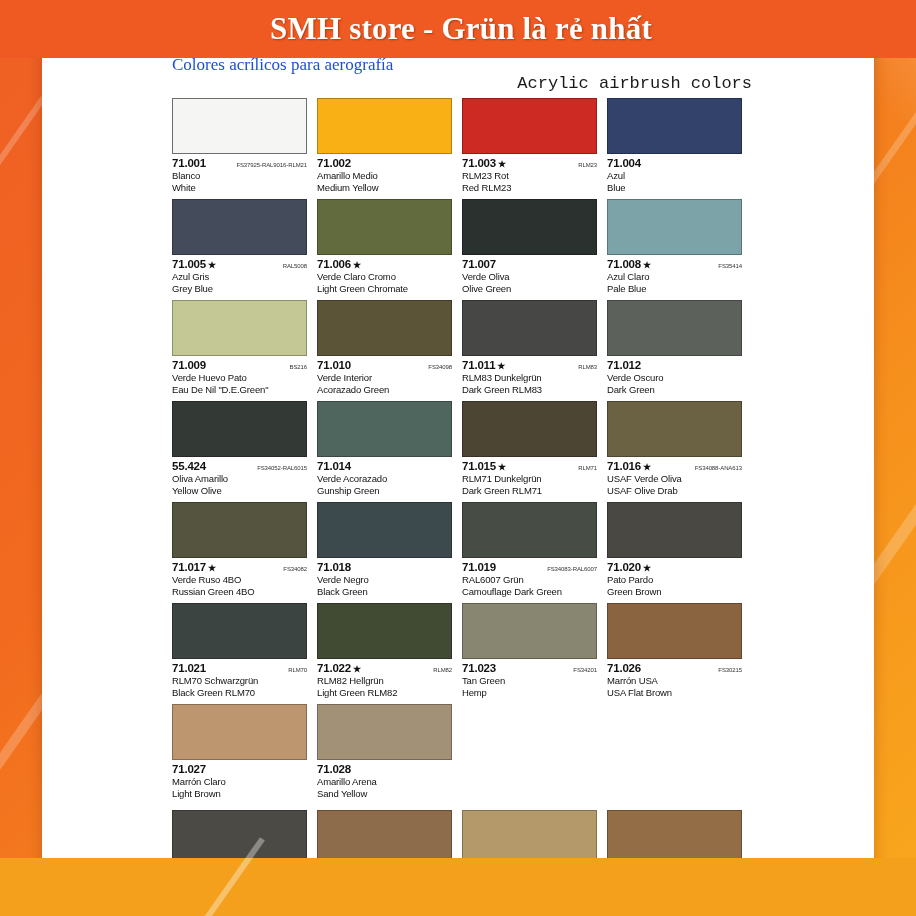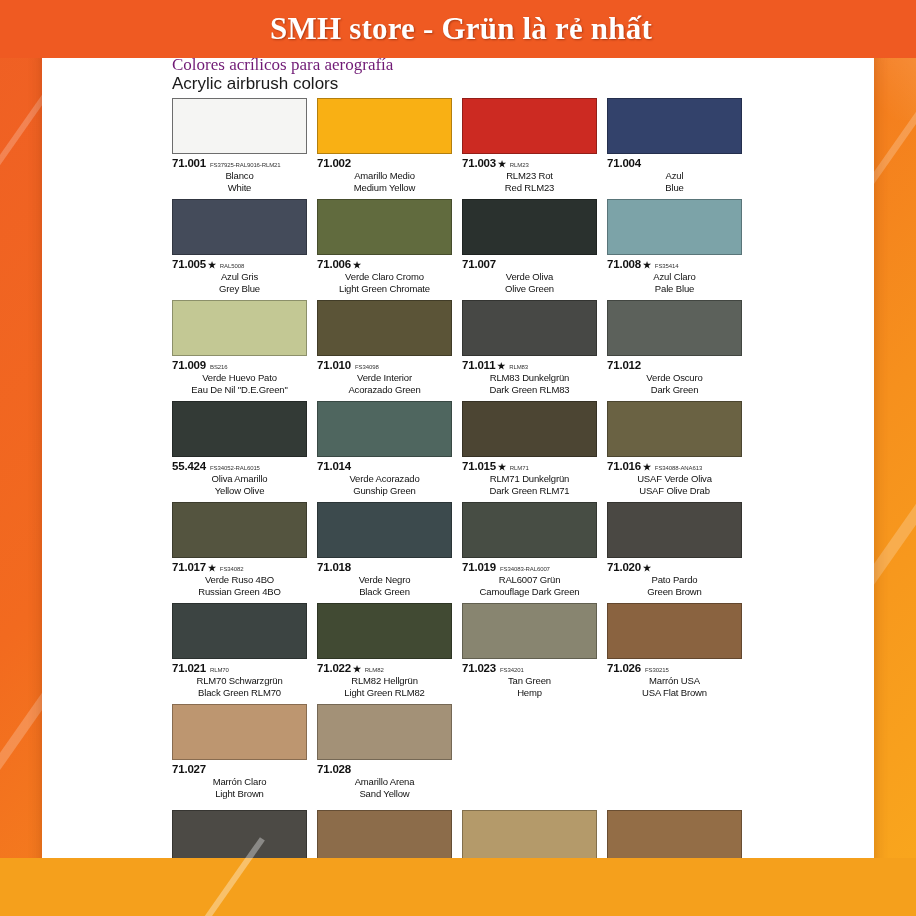--- a/index.html
+++ b/index.html
@@ -73,63 +73,64 @@
   .chart {
     position: absolute;
     left: 172px; top: 56px;
     width: 580px;
     z-index: 8;
   }
   .chart-heading { margin-bottom: 4px; }
   .heading-es {
     font-family: "Liberation Serif", serif;
     font-size: 17px;
-    color: #701a75;
+    color: #1d4ed8;
     line-height: 1.05;
     
   }
   .heading-en {
-    font-family: Liberation Sans, sans-serif;
+    font-family: Liberation Mono, monospace;
     font-size: 17px;
     color: #1a1a1a;
     line-height: 1.15;
+    text-align: right;
   }
 
   .grid {
     display: grid;
     grid-template-columns: repeat(4, 135px);
     column-gap: 10px;
     row-gap: 0px;
     margin-top: 5px;
   }
 
   .cell { width: 135px; height: 101px; }
   .swatch {
     width: 135px; height: 56px;
     border: 1px solid rgba(0,0,0,0.28);
   }
   .swatch.light-border { border: 1px solid #6d6d6d; }
 
   .label-block { padding-top: 3px; }
   .code-row {
-    display: flex; align-items: baseline; 
+    display: flex; align-items: baseline; justify-content: space-between;
     height: 13px;
   }
   .code {
     font-size: 11.5px; font-weight: bold; color: #111;
     letter-spacing: -0.2px; white-space: nowrap;
   }
   .star { font-size: 9px; color: #111; margin-left: 2px; }
   .ref {
     font-size: 6px; color: #333; white-space: nowrap;
     letter-spacing: -0.1px; padding-left: 4px;
   }
   .name-es, .name-en {
     font-size: 9.5px; color: #111; line-height: 11.5px;
-    white-space: nowrap; letter-spacing: -0.15px; text-align: center;
+    white-space: nowrap; letter-spacing: -0.15px;
   }
 
   
   .row-clipped .cell { height: 60px; }
   .row-clipped .label-block { padding-top: 2px; }
 
   
   .bottom-wedge {
     position: absolute; left: 0; bottom: 0; width: 916px; height: 58px;
     background: #f5a01c;

